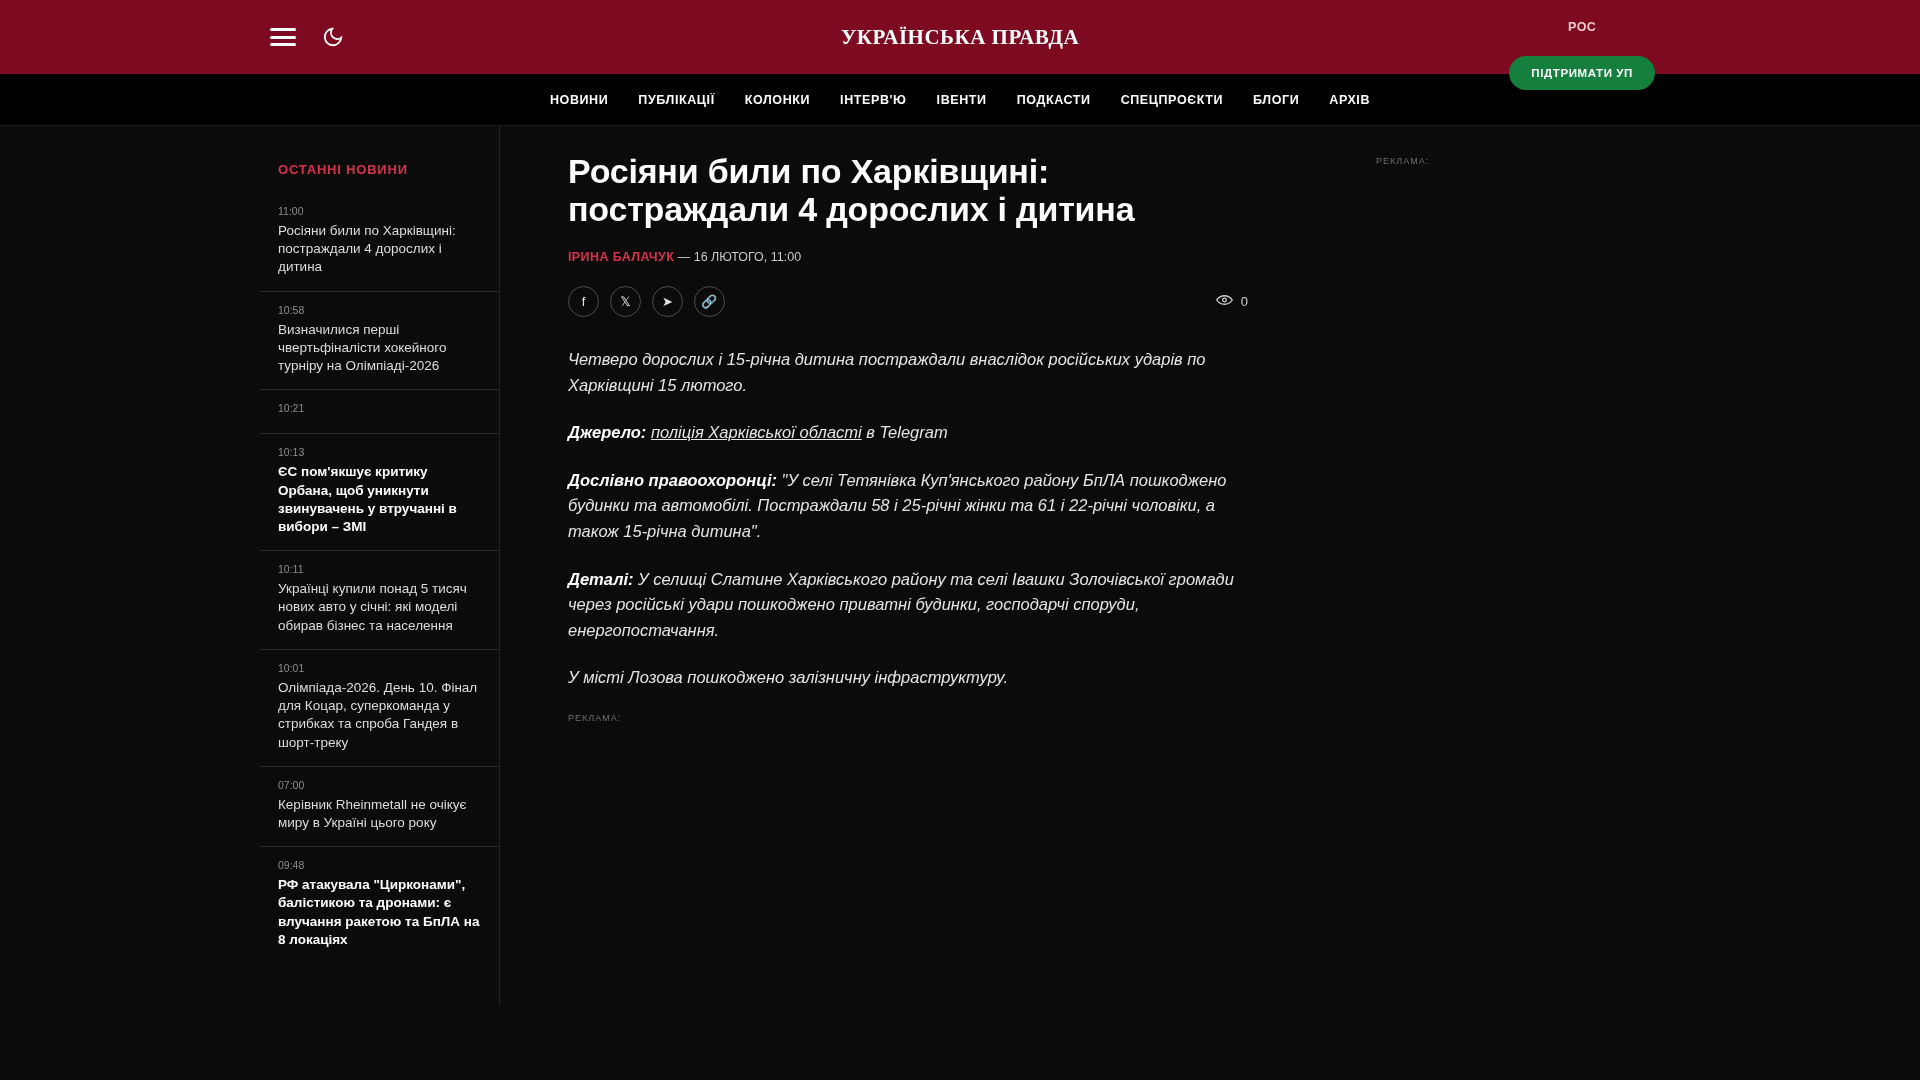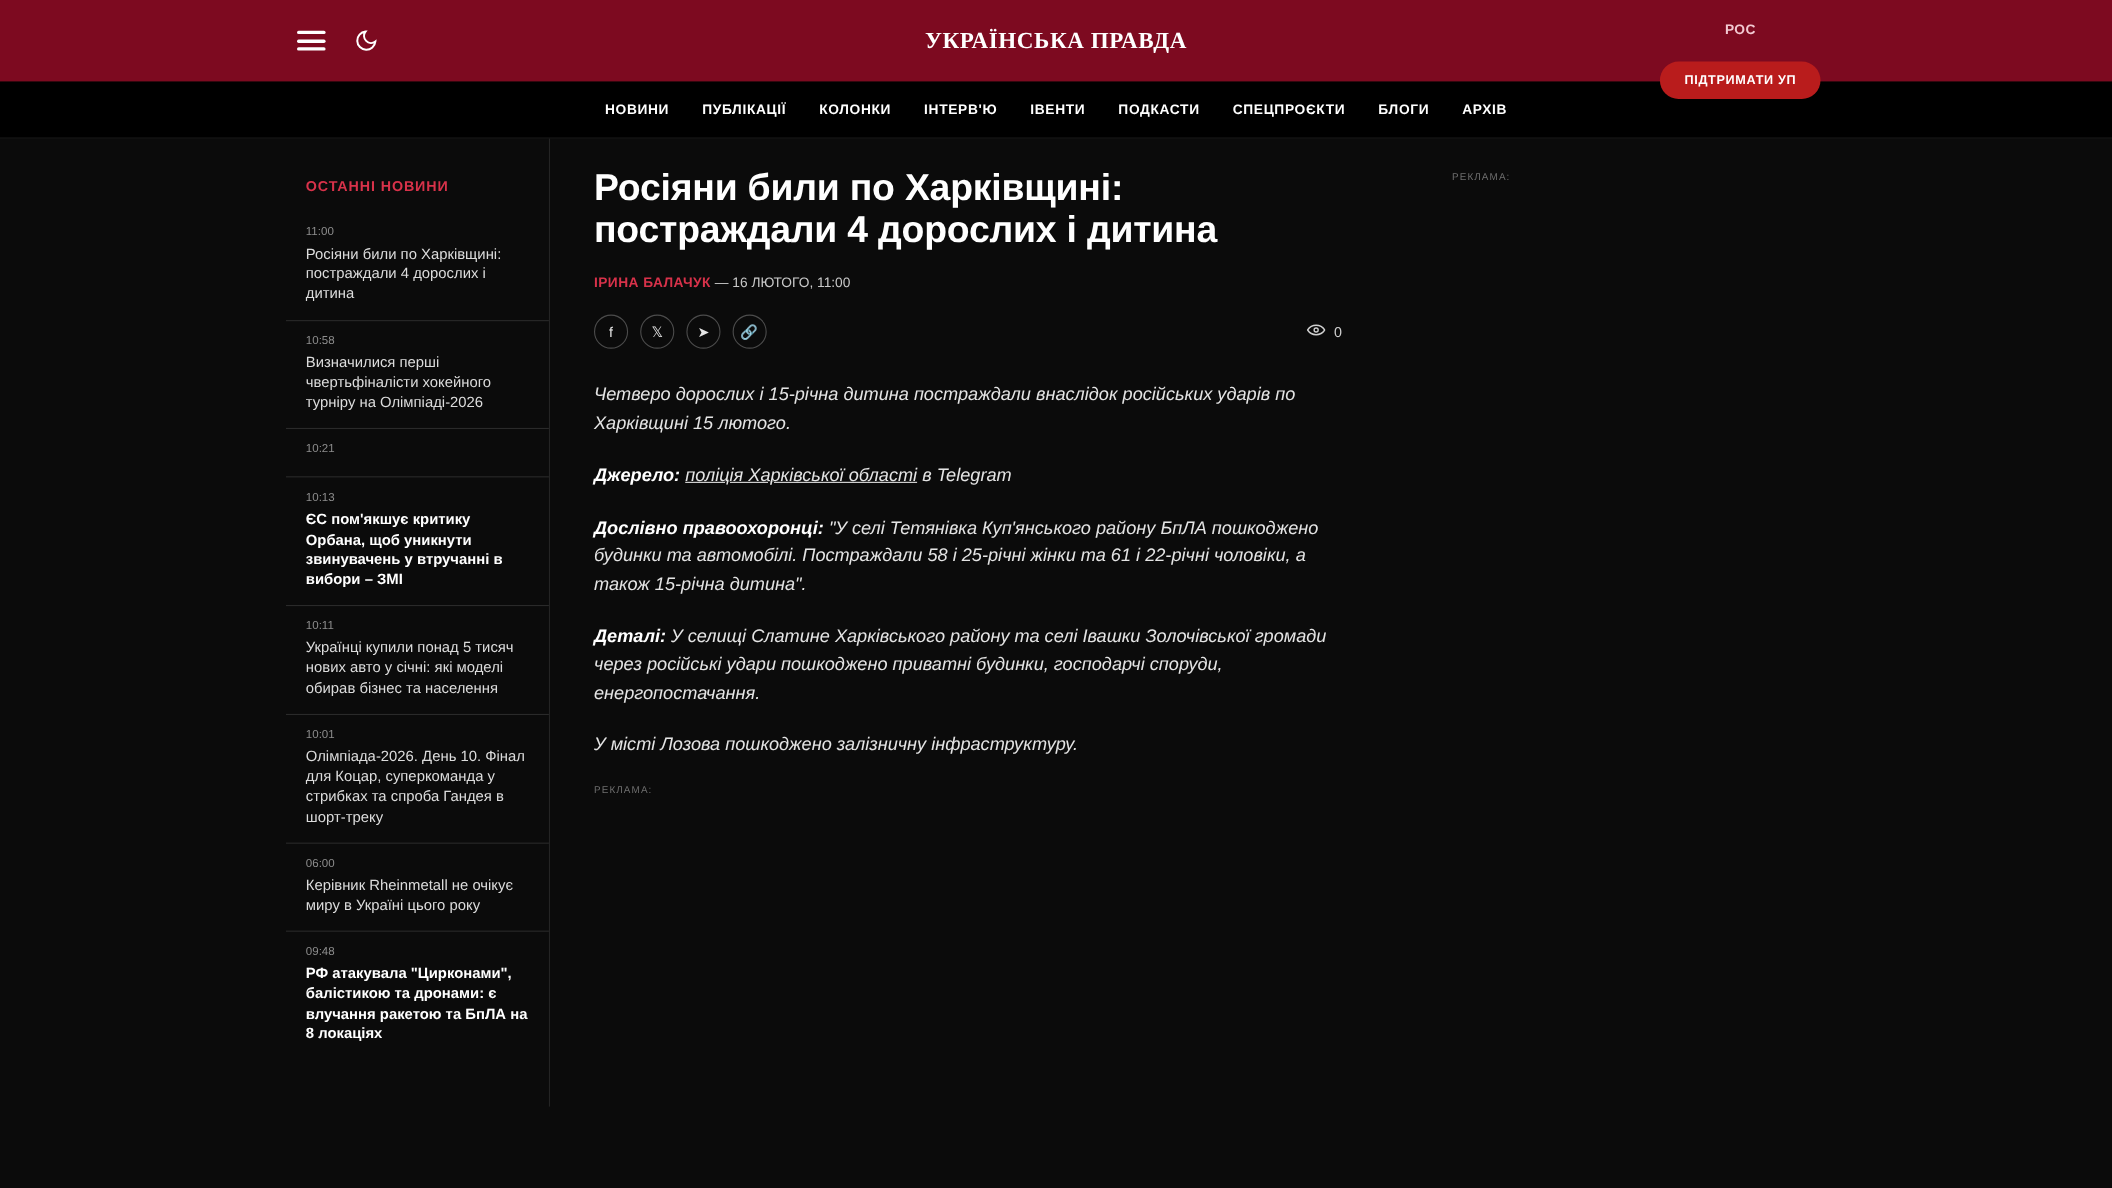--- a/index.html
+++ b/index.html
@@ -56,21 +56,21 @@
   }
   .lang {
     font-size: 12.5px;
     font-weight: bold;
     color: #f2c9d1;
     letter-spacing: 0.4px;
     cursor: pointer;
   }
   .lang.active { color: #ffffff; }
   .support-btn {
-    background: #b91c1c;
+    background: #15803d;
     color: #fff;
     border: none;
     border-radius: 20px;
     padding: 11px 22px;
     font-size: 11.5px;
     font-weight: bold;
     letter-spacing: 0.6px;
     cursor: pointer;
     font-family: "Liberation Sans", sans-serif;
   }
@@ -91,20 +91,21 @@
     font-size: 12.5px;
     font-weight: bold;
     letter-spacing: 0.6px;
     cursor: pointer;
   }
 
   
   .page {
     display: flex;
     padding: 0 0 0 260px;
+    gap: 28px;
   }
   .sidebar {
     width: 240px;
     padding-top: 36px;
     border-right: 1px solid #242424;
     min-height: 880px;
   }
   .sidebar-title {
     color: #d8324a;
     font-size: 13px;
@@ -261,21 +262,21 @@
     </div>
     <div class="news-item">
       <div class="news-time">10:11</div>
       <div class="news-title">Українці купили понад 5 тисяч нових авто у січні: які моделі обирав бізнес та населення</div>
     </div>
     <div class="news-item">
       <div class="news-time">10:01</div>
       <div class="news-title">Олімпіада-2026. День 10. Фінал для Коцар, суперкоманда у стрибках та спроба Гандея в шорт-треку</div>
     </div>
     <div class="news-item">
-      <div class="news-time">06:00</div>
+      <div class="news-time">07:00</div>
       <div class="news-title">Керівник Rheinmetall не очікує миру в Україні цього року</div>
     </div>
     <div class="news-item bold">
       <div class="news-time">09:48</div>
       <div class="news-title">РФ атакувала "Цирконами", балістикою та дронами: є влучання ракетою та БпЛА на 8 локаціях</div>
     </div>
   </aside>
 
   <main class="content">
     <h1 class="headline">Росіяни били по Харківщині: постраждали 4 дорослих і дитина</h1>

